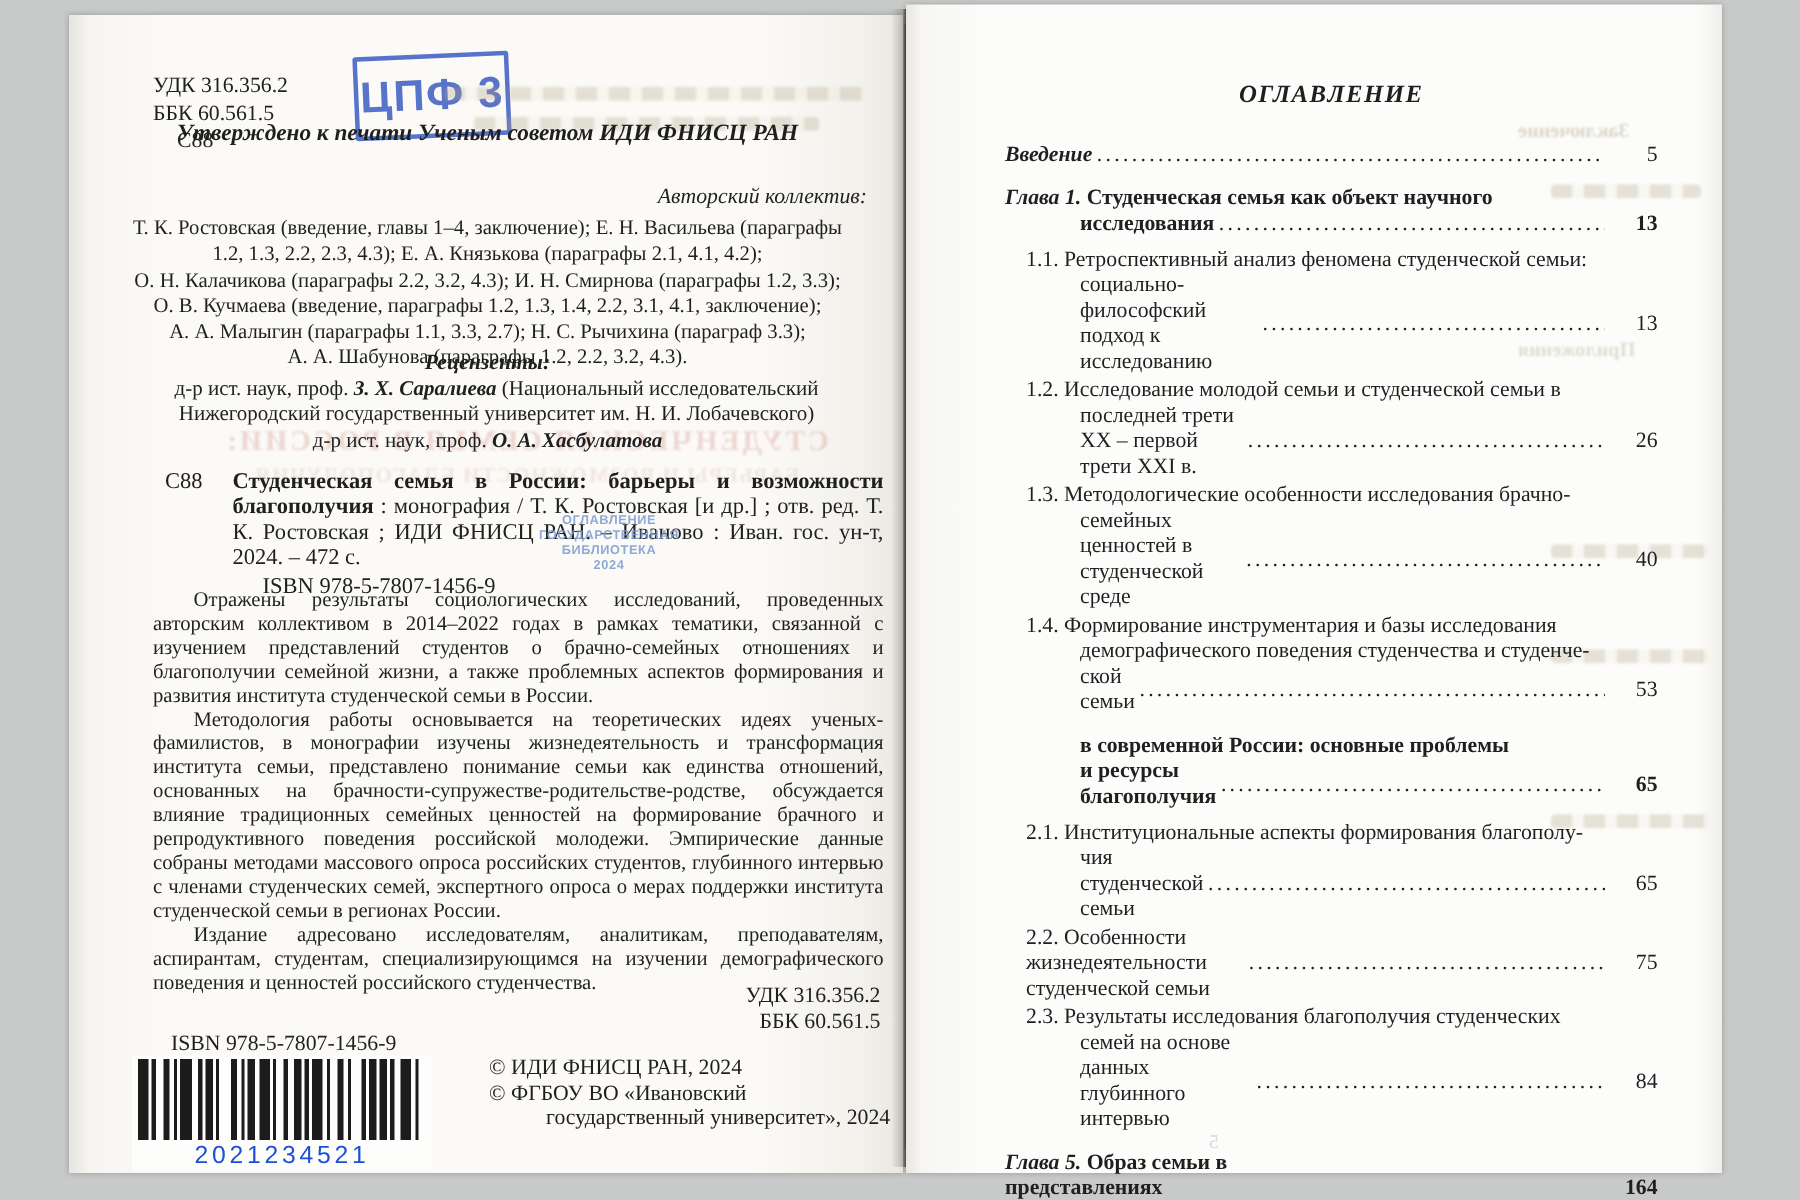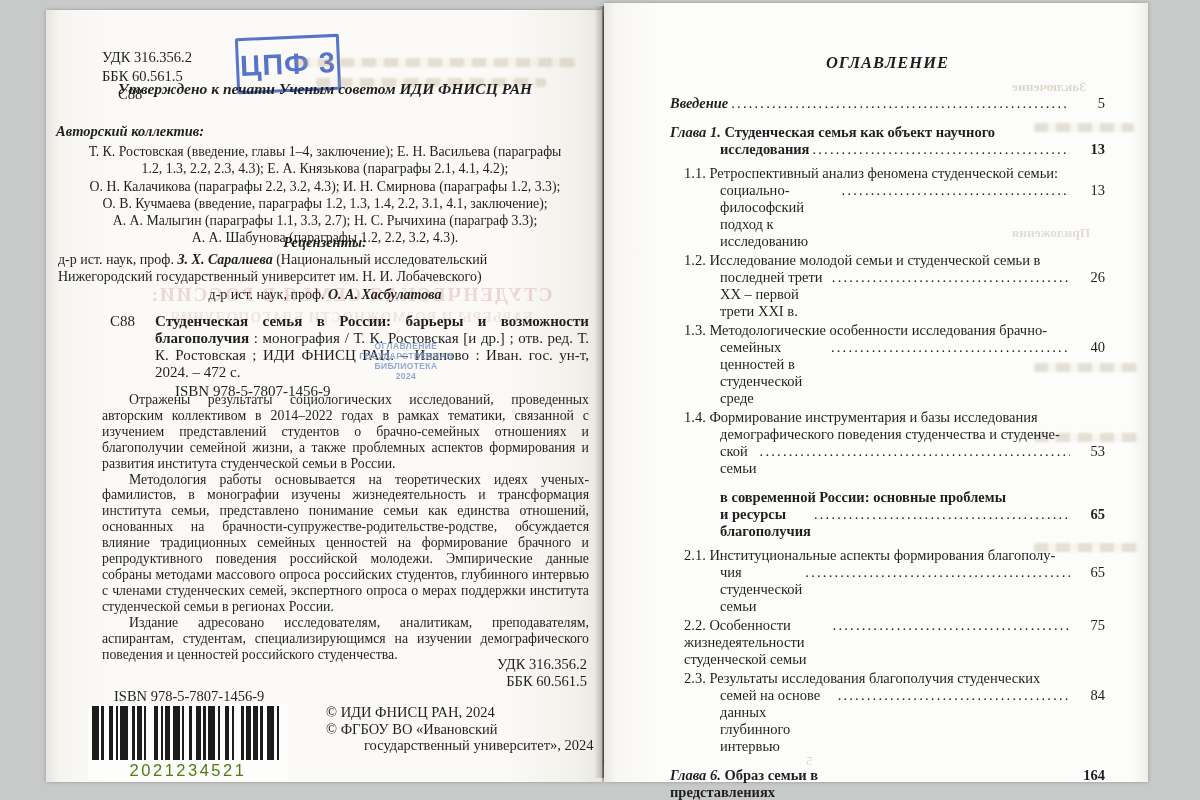--- a/index.html
+++ b/index.html
@@ -30,24 +30,24 @@
   .udk-block{position:absolute;left:56px;top:38px;font-size:14.5px;line-height:18.5px}
   .udk-block .indent{padding-left:16px}
   .stamp{
     position:absolute;left:190px;top:26px;width:98px;height:50px;
     border:3.5px solid #4161c4;border-radius:2px;color:#4161c4;
     font-family:"Liberation Sans",sans-serif;font-weight:700;font-size:29px;
     display:flex;align-items:center;justify-content:center;
     transform:rotate(-2.5deg);opacity:.88;letter-spacing:1px;
   }
   .approved{position:absolute;left:10px;right:8px;top:70px;text-align:center;font-weight:700;font-style:italic;font-size:15.5px}
-  .authors-head{position:absolute;left:10px;right:24px;top:113px;text-align:left;font-weight:700;font-style:italic;font-size:14.5px}
+  .authors-head{position:absolute;left:10px;right:24px;top:113px;text-align:right;font-weight:400;font-style:italic;font-size:14.5px}
   .authors{position:absolute;left:8px;right:6px;top:133px;text-align:center;font-size:13.8px;line-height:17.3px}
   .reviewers-head{position:absolute;left:10px;right:8px;top:224px;text-align:center;font-weight:700;font-style:italic;font-size:14.5px}
-  .reviewer1{position:absolute;left:12px;right:8px;top:242px;font-size:14px;line-height:16.5px}
+  .reviewer1{position:absolute;left:22px;right:8px;top:242px;text-align:center;font-size:14px;line-height:16.5px}
   .reviewer2{position:absolute;left:10px;right:8px;top:277px;text-align:center;font-size:14px;line-height:16.5px}
   .rev-name{font-weight:700;font-style:italic}
   .card{position:absolute;left:64px;right:13px;top:303px;font-size:15px;line-height:17px}
   .card-code{position:absolute;left:0;top:0;font-weight:400}
   .card-text{margin-left:45px;text-align:justify}
   .card-title{font-weight:700}
   .card-isbn{margin-left:65px;margin-top:2px}
   .lib-stamp{
     position:absolute;left:300px;top:331px;width:120px;text-align:center;
     color:#7d9bd2;font-family:"Liberation Sans",sans-serif;font-weight:700;
@@ -58,37 +58,37 @@
   .udk-footer{position:absolute;right:15px;top:646px;text-align:right;font-size:14.5px;line-height:17px}
   .isbn-bottom{position:absolute;left:68px;top:678px;font-size:14.5px}
   .copyright{position:absolute;left:280px;top:694px;font-size:14.5px;line-height:16.5px}
   .copyright .cindent{padding-left:38px}
   .barcode{position:absolute;left:42px;top:694px;width:200px;height:76px;background:#fdfdfc}
   .barcode-bars{display:flex;height:54px;margin:2px 4px 0 4px}
   .barcode-bars span{height:100%}
   .barcode-bars .bar{background:#1c1c1c}
   .barcode-num{
     text-align:center;font-family:"Liberation Sans",sans-serif;
-    font-size:16.5px;letter-spacing:2.5px;margin-top:1px;color:#4d7c0f;
+    font-size:16.5px;letter-spacing:2.5px;margin-top:1px;color:#1d4ed8;
   }
 
   
   .toc{position:absolute;left:66px;right:43px;top:50px}
   .toc-title{text-align:center;font-weight:700;font-style:italic;font-size:16.5px;letter-spacing:1px;margin:0 0 22px 0}
   .toc-entry{font-size:14.5px;line-height:17px}
   .toc-entry.intro{margin-bottom:6px}
   .toc-entry.chapter{margin-top:12px;margin-bottom:7px;font-weight:700}
   .toc-entry.section{margin-bottom:2px}
   .toc-entry .num{font-weight:inherit}
   .toc-entry.chapter .num{font-style:italic}
   .toc-entry.intro .toc-text{font-weight:700;font-style:italic}
   .toc-line{padding-left:0}
   .toc-line.cont{padding-left:50px}
   .section .toc-line.first{padding-left:14px}
-  .flexline{display:flex;align-items:flex-start}
+  .flexline{display:flex;align-items:center}
   .dots{flex:1 1 auto;overflow:hidden;white-space:nowrap;margin:0 3px;font-weight:400;font-style:normal}
   .dots::after{content:"....................................................................................................";letter-spacing:2.2px}
   .dots.hide{visibility:hidden}
   .toc-page{min-width:32px;text-align:right;font-style:normal;flex:0 0 auto}
   .toc-entry.section .toc-page{font-weight:400}
 
   
   .ghost{position:absolute;transform:scaleX(-1);filter:blur(.6px);pointer-events:none;white-space:nowrap}
   .g-left-title{left:60px;top:274px;width:490px;text-align:center;color:rgba(210,140,130,.32);font-weight:700;font-size:19px;letter-spacing:2px}
   .g-left-sub{left:60px;top:300px;width:490px;text-align:center;color:rgba(205,145,135,.20);font-weight:700;font-size:14px;letter-spacing:1px}
@@ -330,21 +330,21 @@
           <div class="toc-entry section">
             <div class="toc-line first"><span class="toc-text"><span class="num">2.3. </span>Результаты исследования благополучия студенческих</span></div>
             <div class="toc-line cont flexline">
               <span class="toc-text">семей на основе данных глубинного интервью</span>
               <span class="dots"></span>
               <span class="toc-page">84</span>
             </div>
           </div>
           <div class="toc-entry chapter">
             <div class="toc-line first flexline">
-              <span class="toc-text"><span class="num">Глава 6. </span>Образ семьи в представлениях студенческой молодежи</span>
+              <span class="toc-text"><span class="num">Глава 5. </span>Образ семьи в представлениях студенческой молодежи</span>
               <span class="dots hide"></span>
               <span class="toc-page">164</span>
             </div>
           </div>
         </div>
     </div>
   </div>
 
 </div>
 

